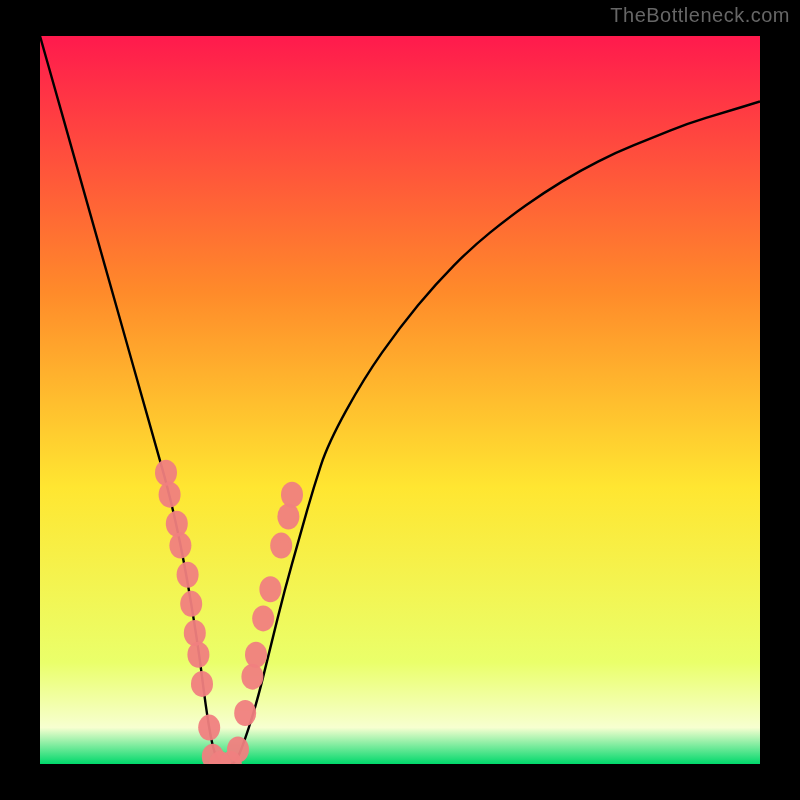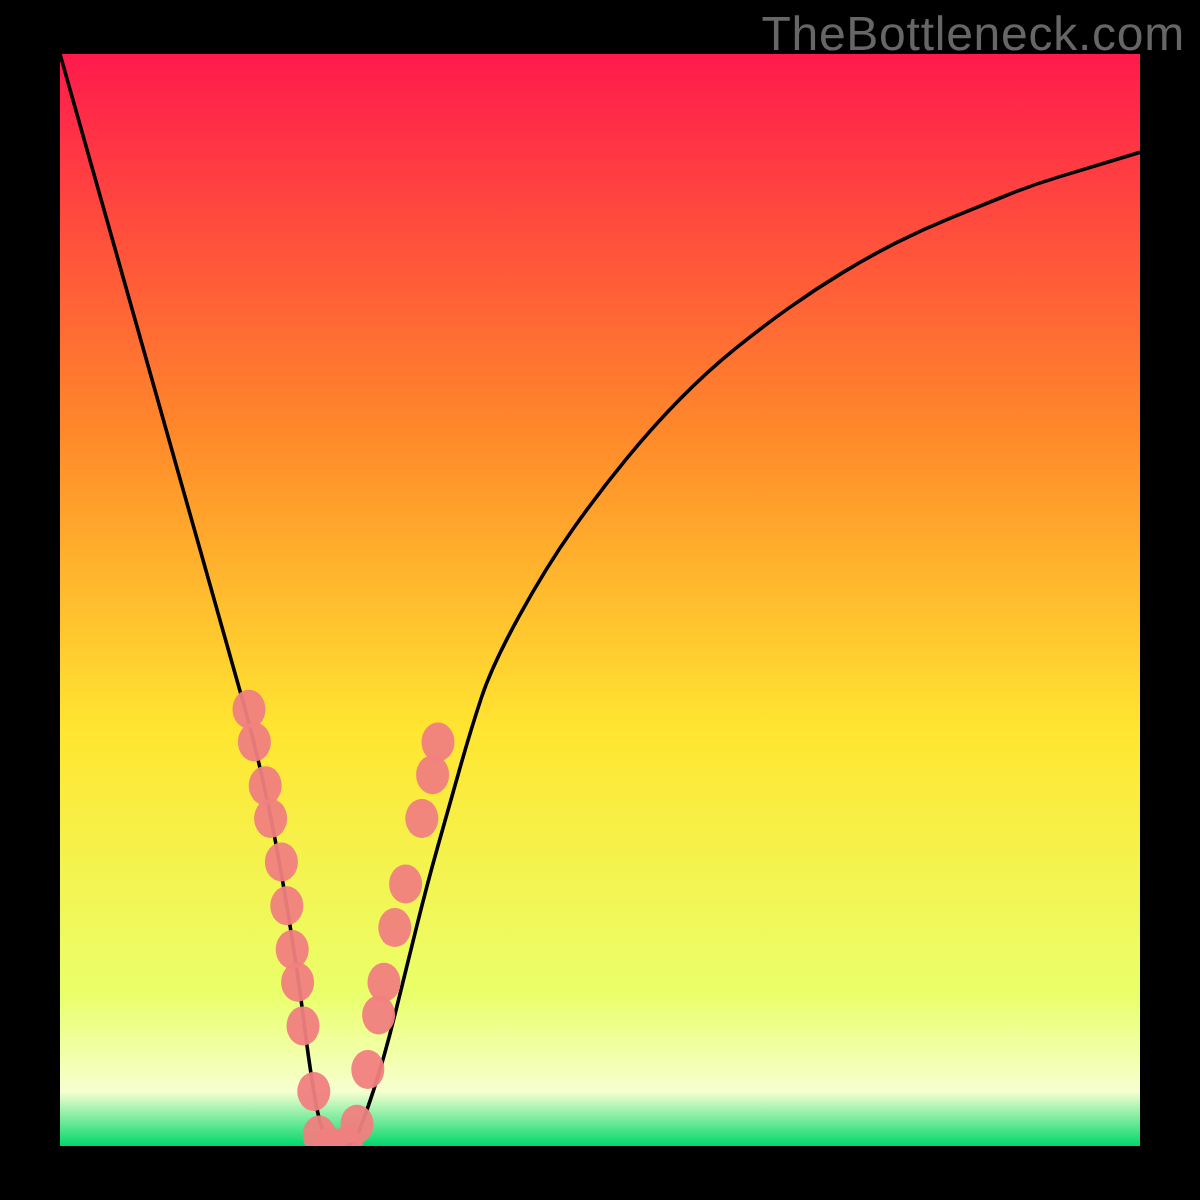--- a/index.html
+++ b/index.html
@@ -17,21 +17,21 @@
     left: 0;
     width: 800px;
     height: 800px;
     background: #000;
   }
   .watermark {
     position: absolute;
     top: 4px;
     right: 10px;
     color: #666;
-    font-size: 32px;
+    font-size: 20px;
     font-weight: 400;
     letter-spacing: 0.5px;
     z-index: 10;
   }
   .plot-wrap {
     position: absolute;
     left: 40px;
     top: 36px;
     width: 720px;
     height: 728px;

